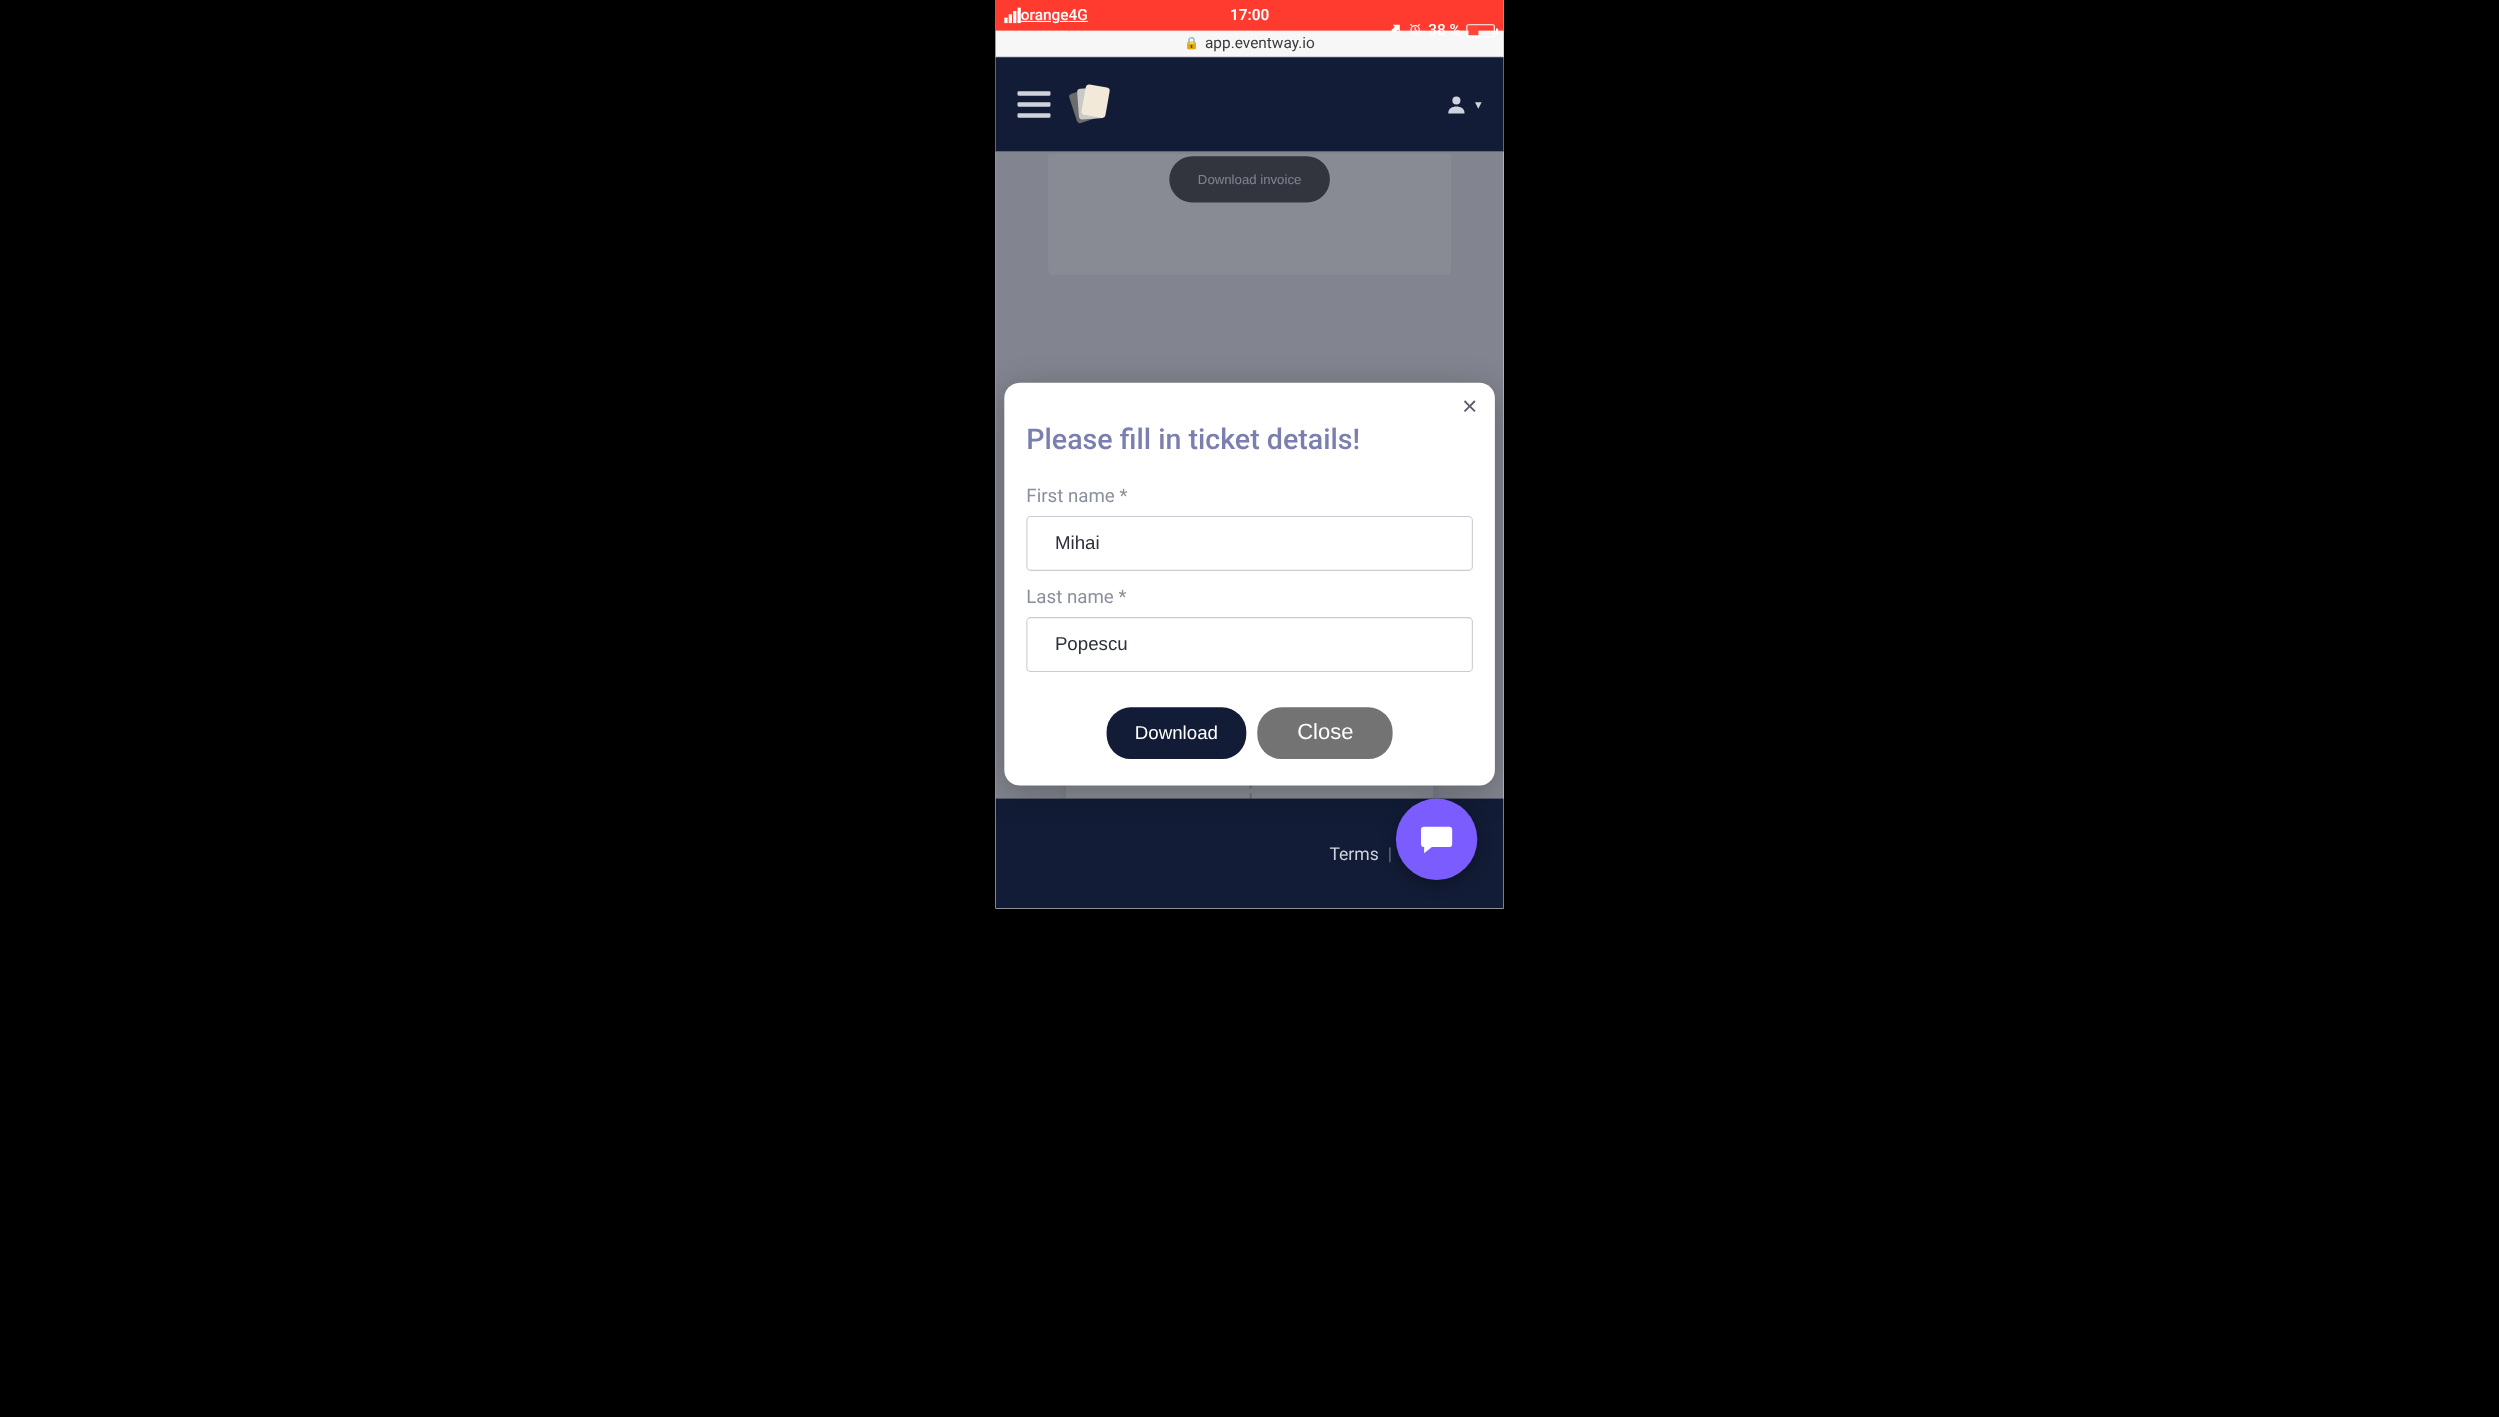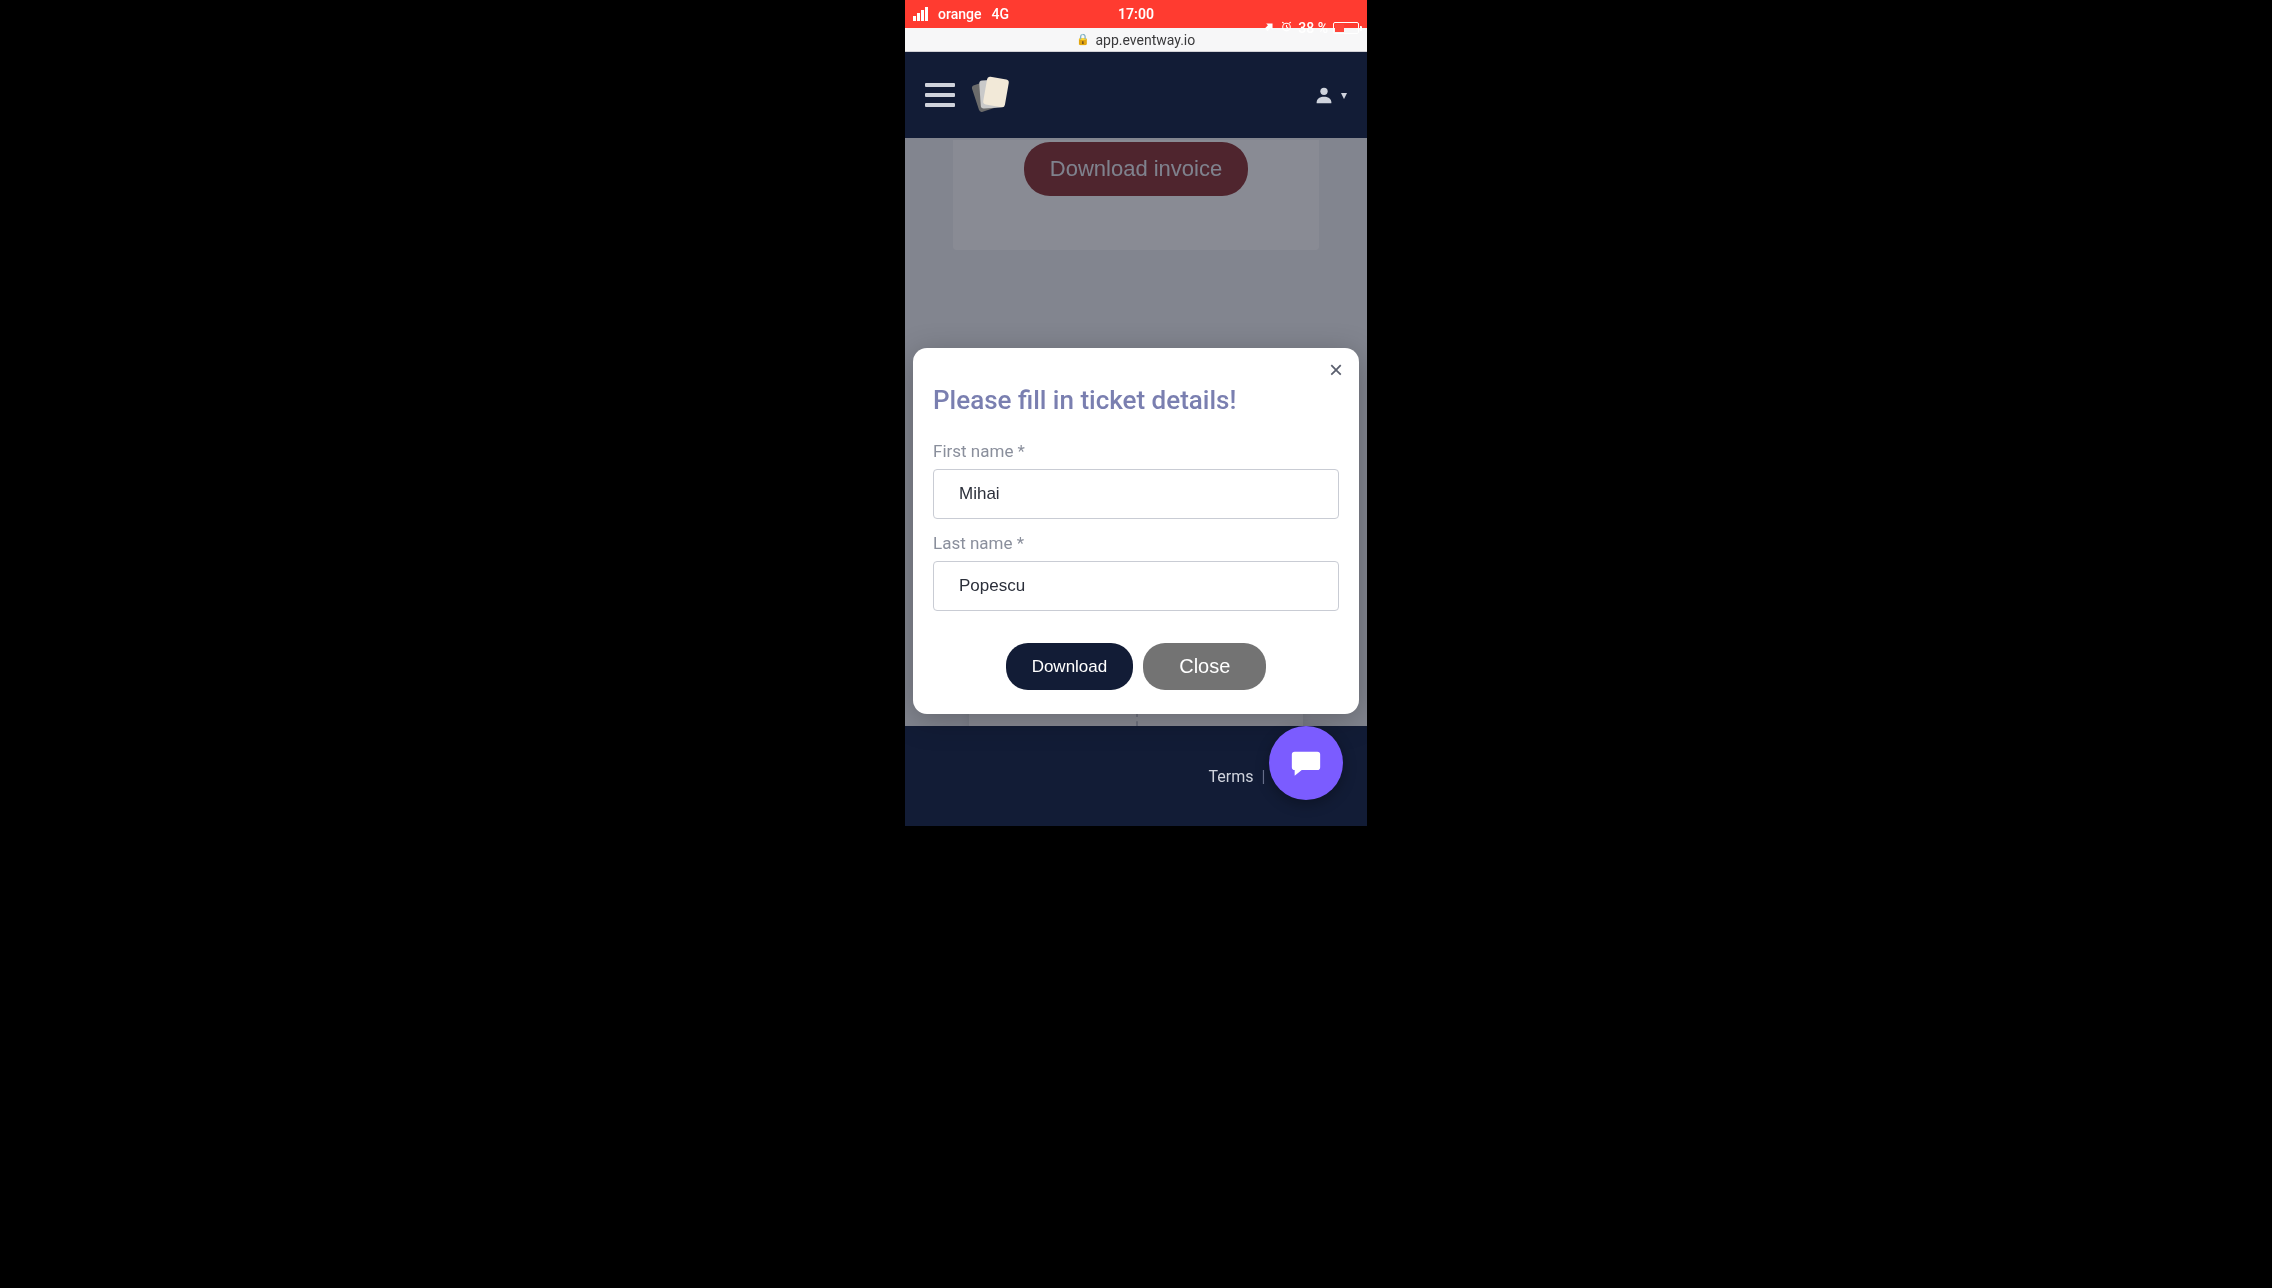--- a/index.html
+++ b/index.html
@@ -33,21 +33,21 @@
     height: 28px;
     background: #ff3b30;
     color: #fff;
     display: flex;
     align-items: center;
     justify-content: space-between;
     font-size: 14px;
     padding: 0 8px;
     font-weight: 500;
   }
-  .status-left { display: flex; align-items: center; gap: 10px; }
+  .status-left { display: flex; align-items: center; gap: 0; text-decoration: underline; }
   .status-right { display: flex; align-items: center; gap: 5px; margin-top: 28px; }
   .status-center { position:absolute; left:50%; transform:translateX(-50%); font-weight:600;}
   .signal-bars { display:inline-flex; align-items:flex-end; gap:1px; }
   .signal-bars span { width:3px; background:#fff; display:inline-block;}
   .signal-bars span:nth-child(1){height:5px;}
   .signal-bars span:nth-child(2){height:8px;}
   .signal-bars span:nth-child(3){height:11px;}
   .signal-bars span:nth-child(4){height:14px;}
   .battery-icon {
     width: 26px; height: 12px; border: 1px solid #fff; border-radius: 2px;
@@ -102,23 +102,23 @@
     position:absolute; inset:0;
     padding-top: 2px;
   }
   .invoice-card {
     background:#fff; margin: 0 48px; height:110px;
     display:flex; align-items:flex-start; justify-content:center;
     padding-top:2px;
     border-radius: 0 0 4px 4px;
   }
   .pill-dark {
-    background:#7f1d1d; color:#e8eaf0; border:none;
+    background:#404040; color:#e8eaf0; border:none;
     padding: 14px 26px; border-radius: 26px;
-    font-size:22px; font-weight:400; cursor:pointer;
+    font-size:12px; font-weight:400; cursor:pointer;
   }
   .ticket-card {
     background:#fff; margin: 238px 64px 0; height:300px;
     border-radius:6px; box-shadow: 0 2px 10px rgba(0,0,0,0.1);
     position:relative; padding: 22px 28px;
   }
   .ticket-dash {
     position:absolute; top:0; bottom:0; left:50%;
     border-left: 2px dashed #c8cad2;
   }

